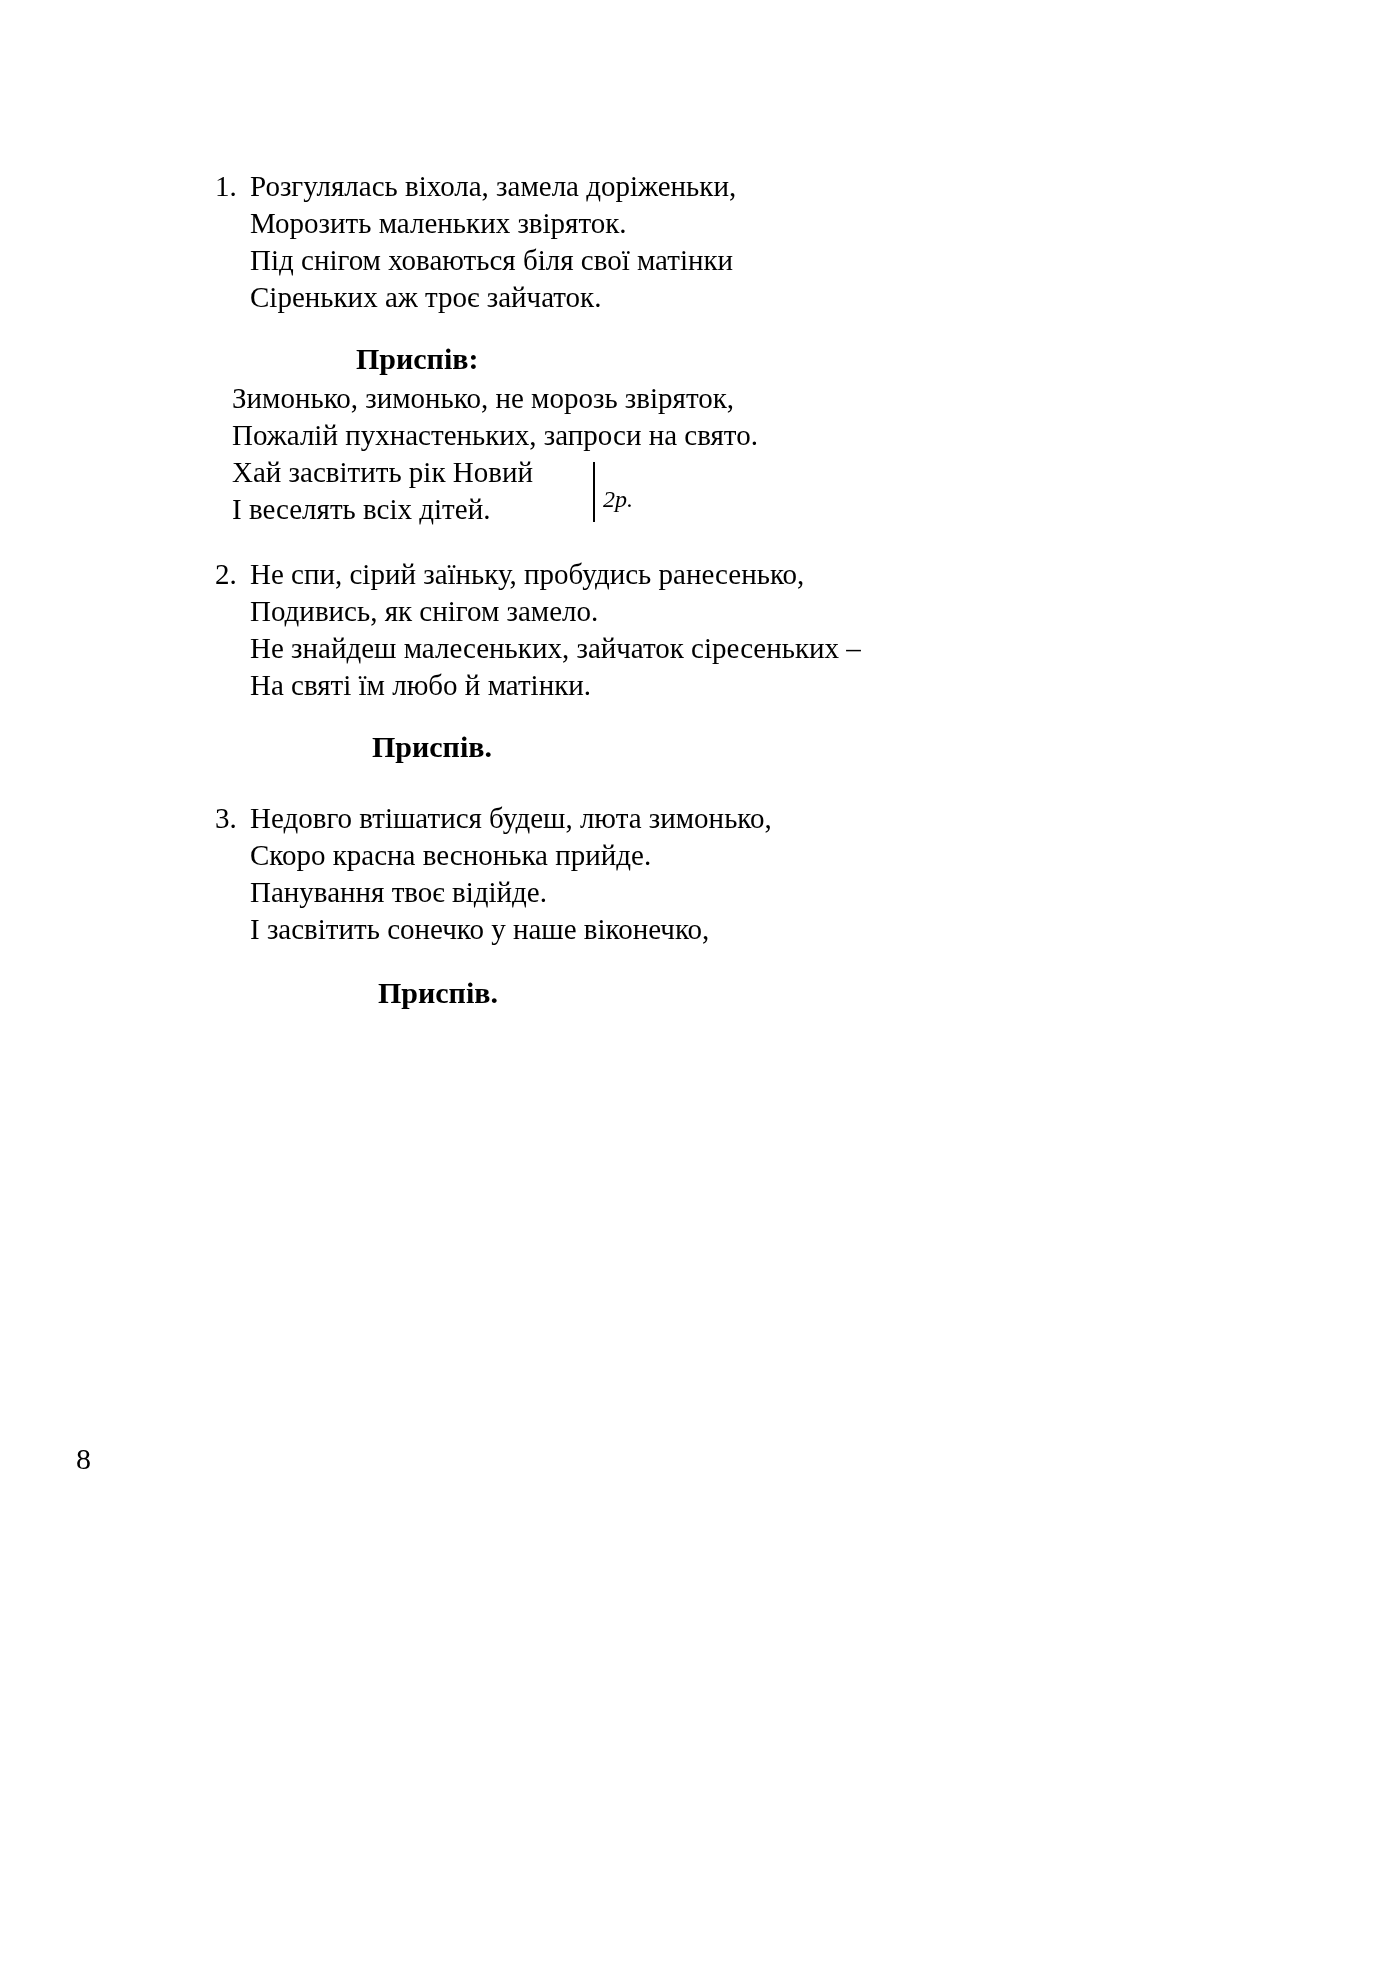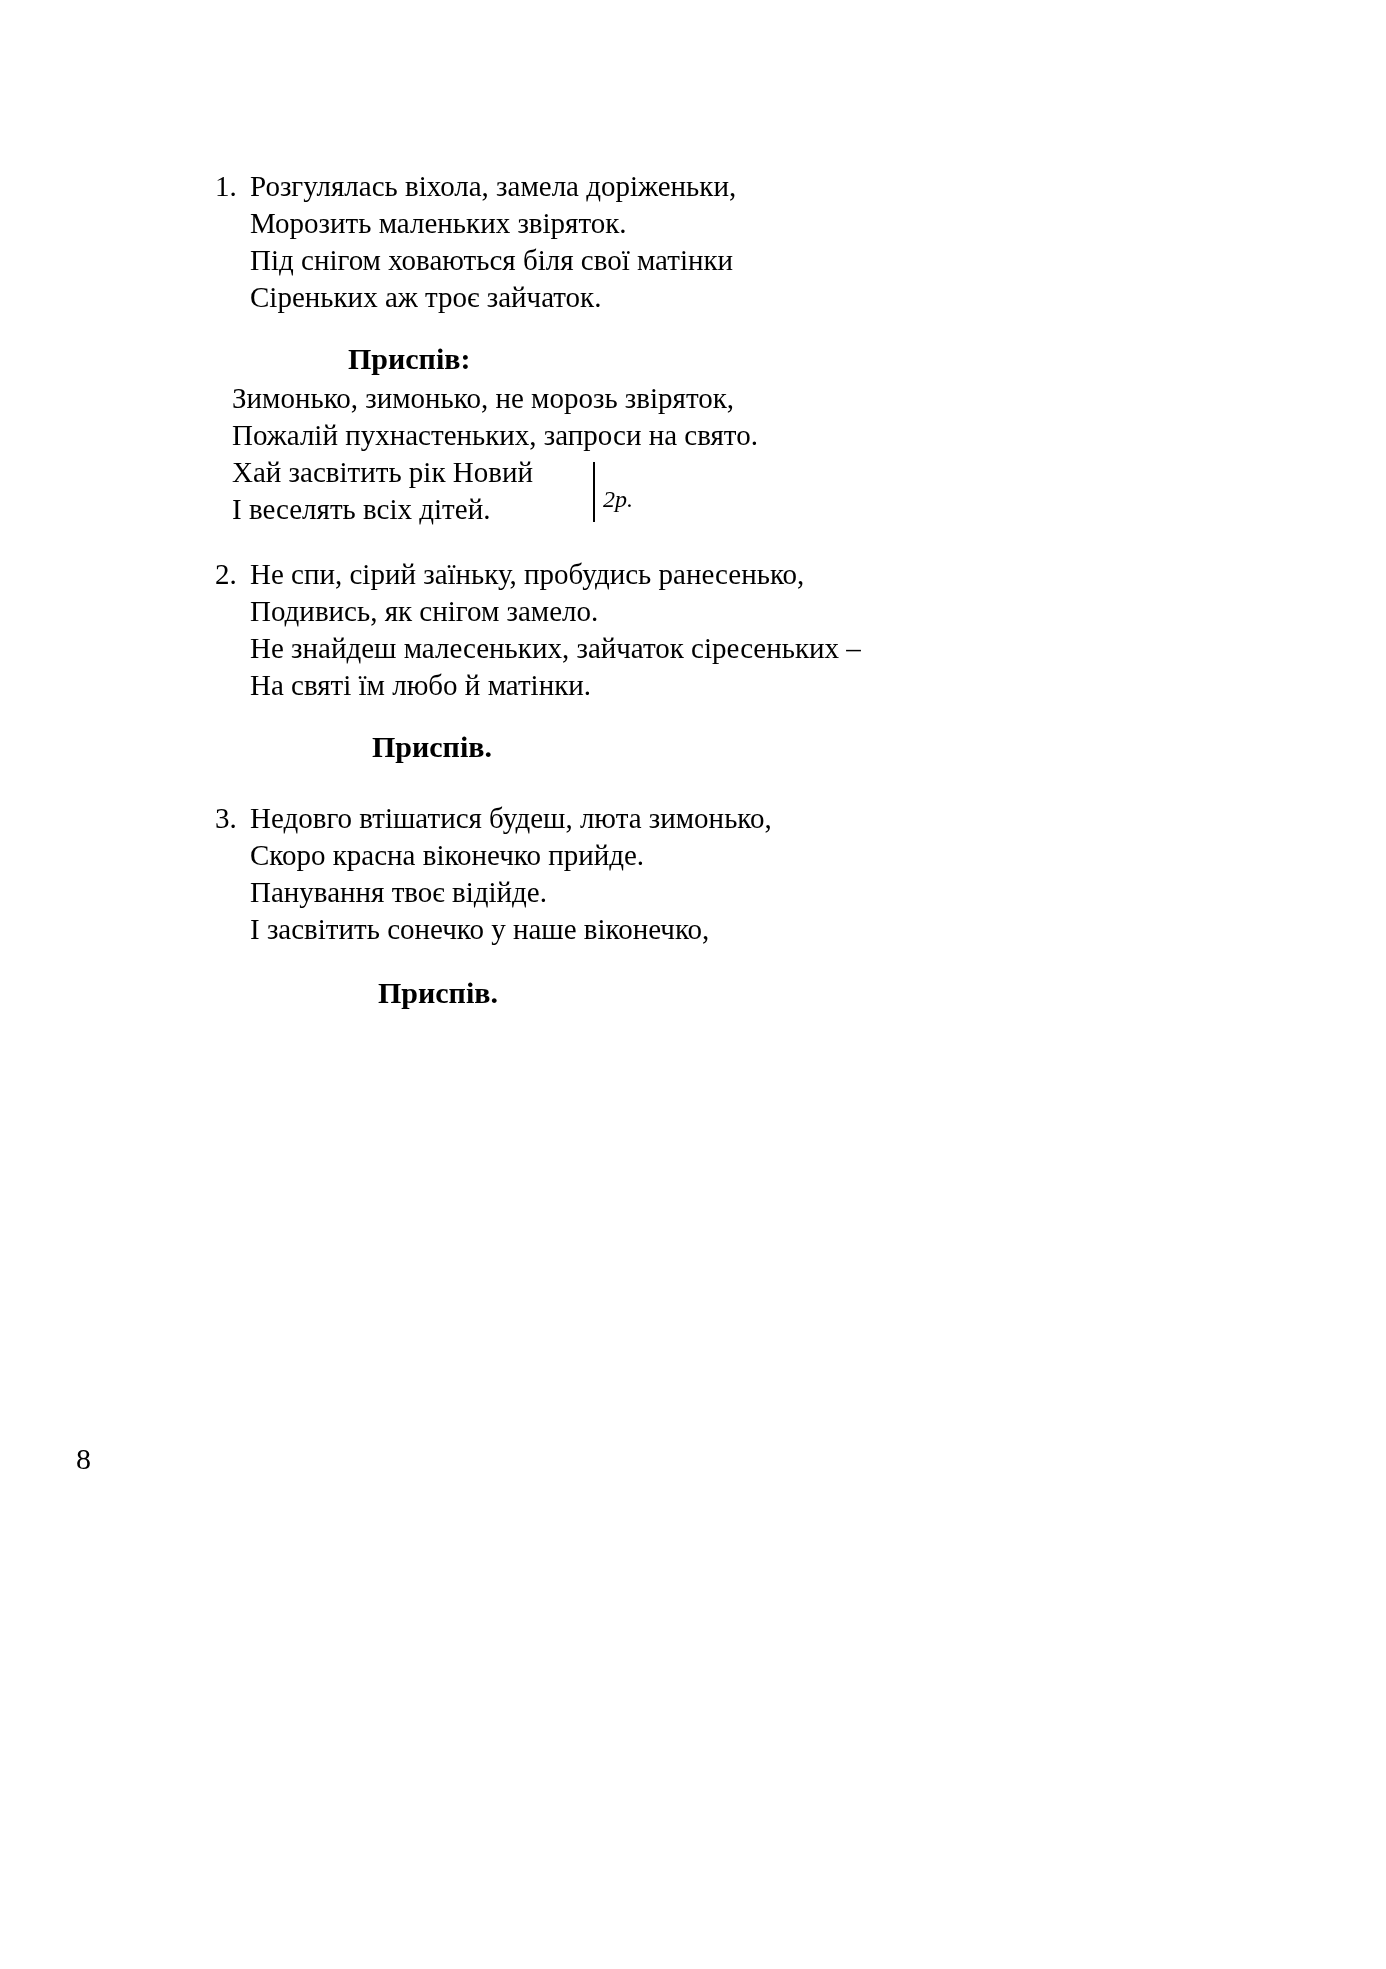--- a/index.html
+++ b/index.html
@@ -76,21 +76,21 @@
   <div class="verse" style="left:215px; top:168px;">
     <span class="verse-num">1.</span>
     <div class="verse-lines">
       <div class="line">Розгулялась віхола, замела доріженьки,</div>
       <div class="line">Морозить маленьких звіряток.</div>
       <div class="line">Під снігом ховаються біля свої матінки</div>
       <div class="line">Сіреньких аж троє зайчаток.</div>
     </div>
   </div>
 
-  <div class="chorus-heading" style="left:348px; top:342px;">Приспів:</div>
+  <div class="chorus-heading" style="left:356px; top:342px;">Приспів:</div>
 
   <div class="chorus-block" style="left:232px; top:380px;">
     <div class="line">Зимонько, зимонько, не морозь звіряток,</div>
     <div class="line">Пожалій пухнастеньких, запроси на свято.</div>
     <div class="line">Хай засвітить рік Новий</div>
     <div class="line">І веселять всіх дітей.</div>
     <div class="repeat-bar"></div>
     <div class="repeat-label">2р.</div>
   </div>
 
@@ -103,21 +103,21 @@
       <div class="line">На святі їм любо й матінки.</div>
     </div>
   </div>
 
   <div class="chorus-heading" style="left:372px; top:730px;">Приспів.</div>
 
   <div class="verse" style="left:215px; top:800px;">
     <span class="verse-num">3.</span>
     <div class="verse-lines">
       <div class="line">Недовго втішатися будеш, люта зимонько,</div>
-      <div class="line">Скоро красна віконечко прийде.</div>
+      <div class="line">Скоро красна веснонька прийде.</div>
       <div class="line">Панування твоє відійде.</div>
       <div class="line">І засвітить сонечко у наше віконечко,</div>
     </div>
   </div>
 
   <div class="chorus-heading" style="left:378px; top:976px;">Приспів.</div>
 
   <div class="page-number" style="left:76px; top:1442px;">8</div>
 
 </div>

